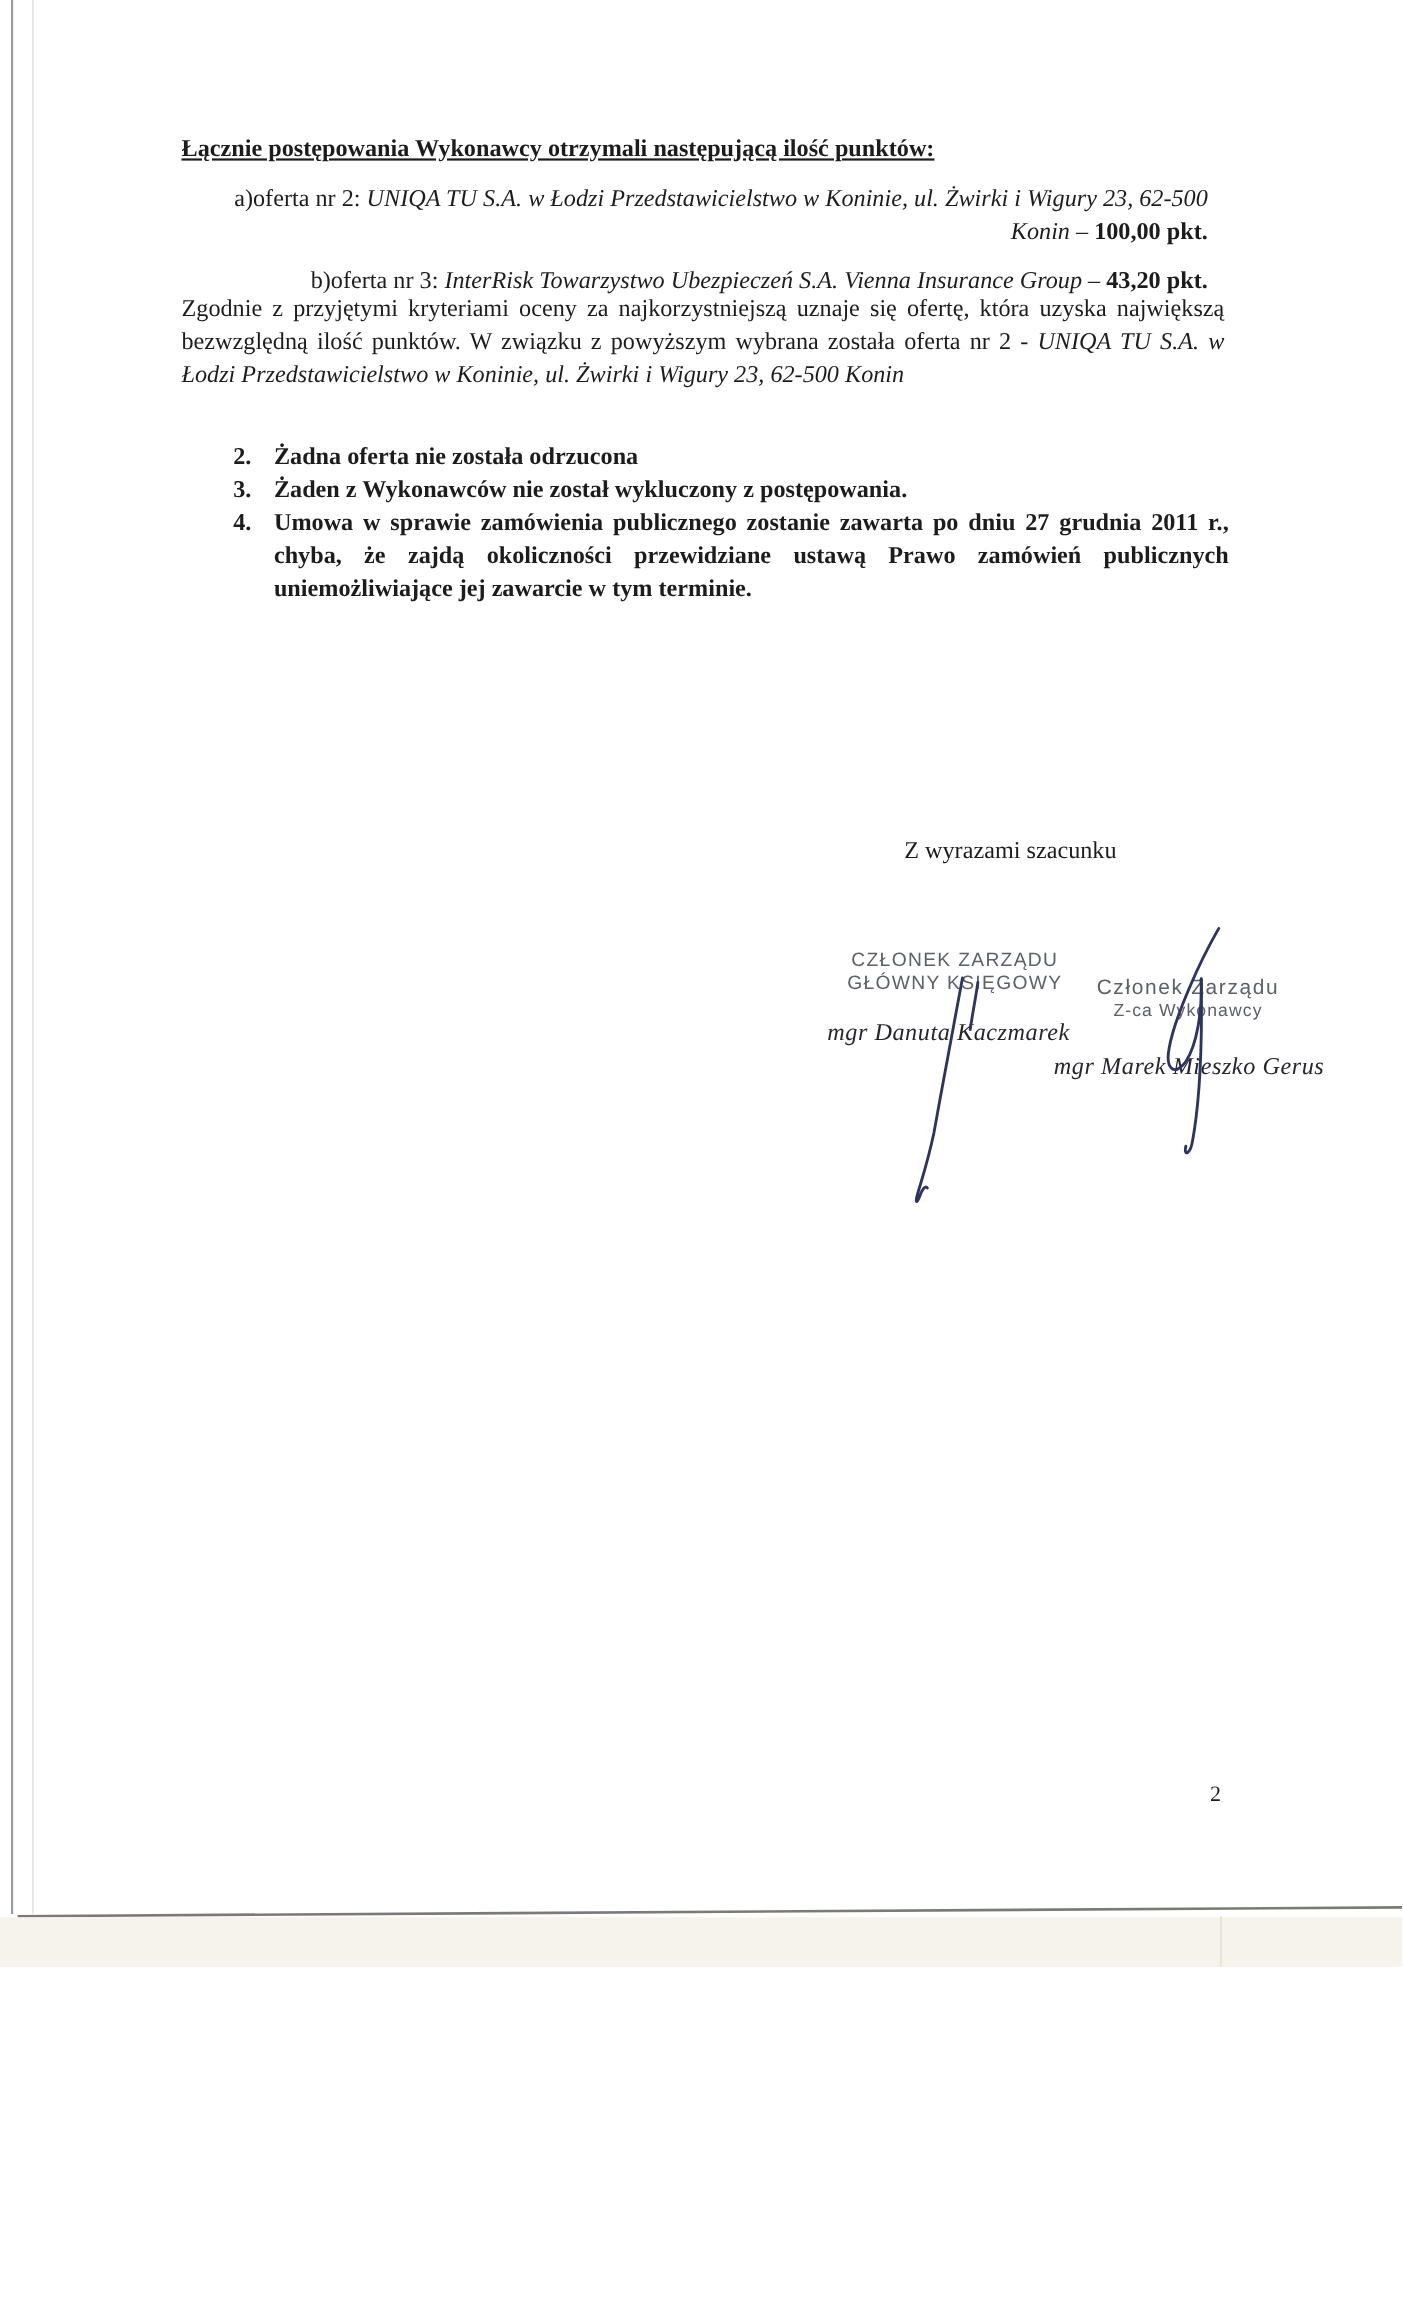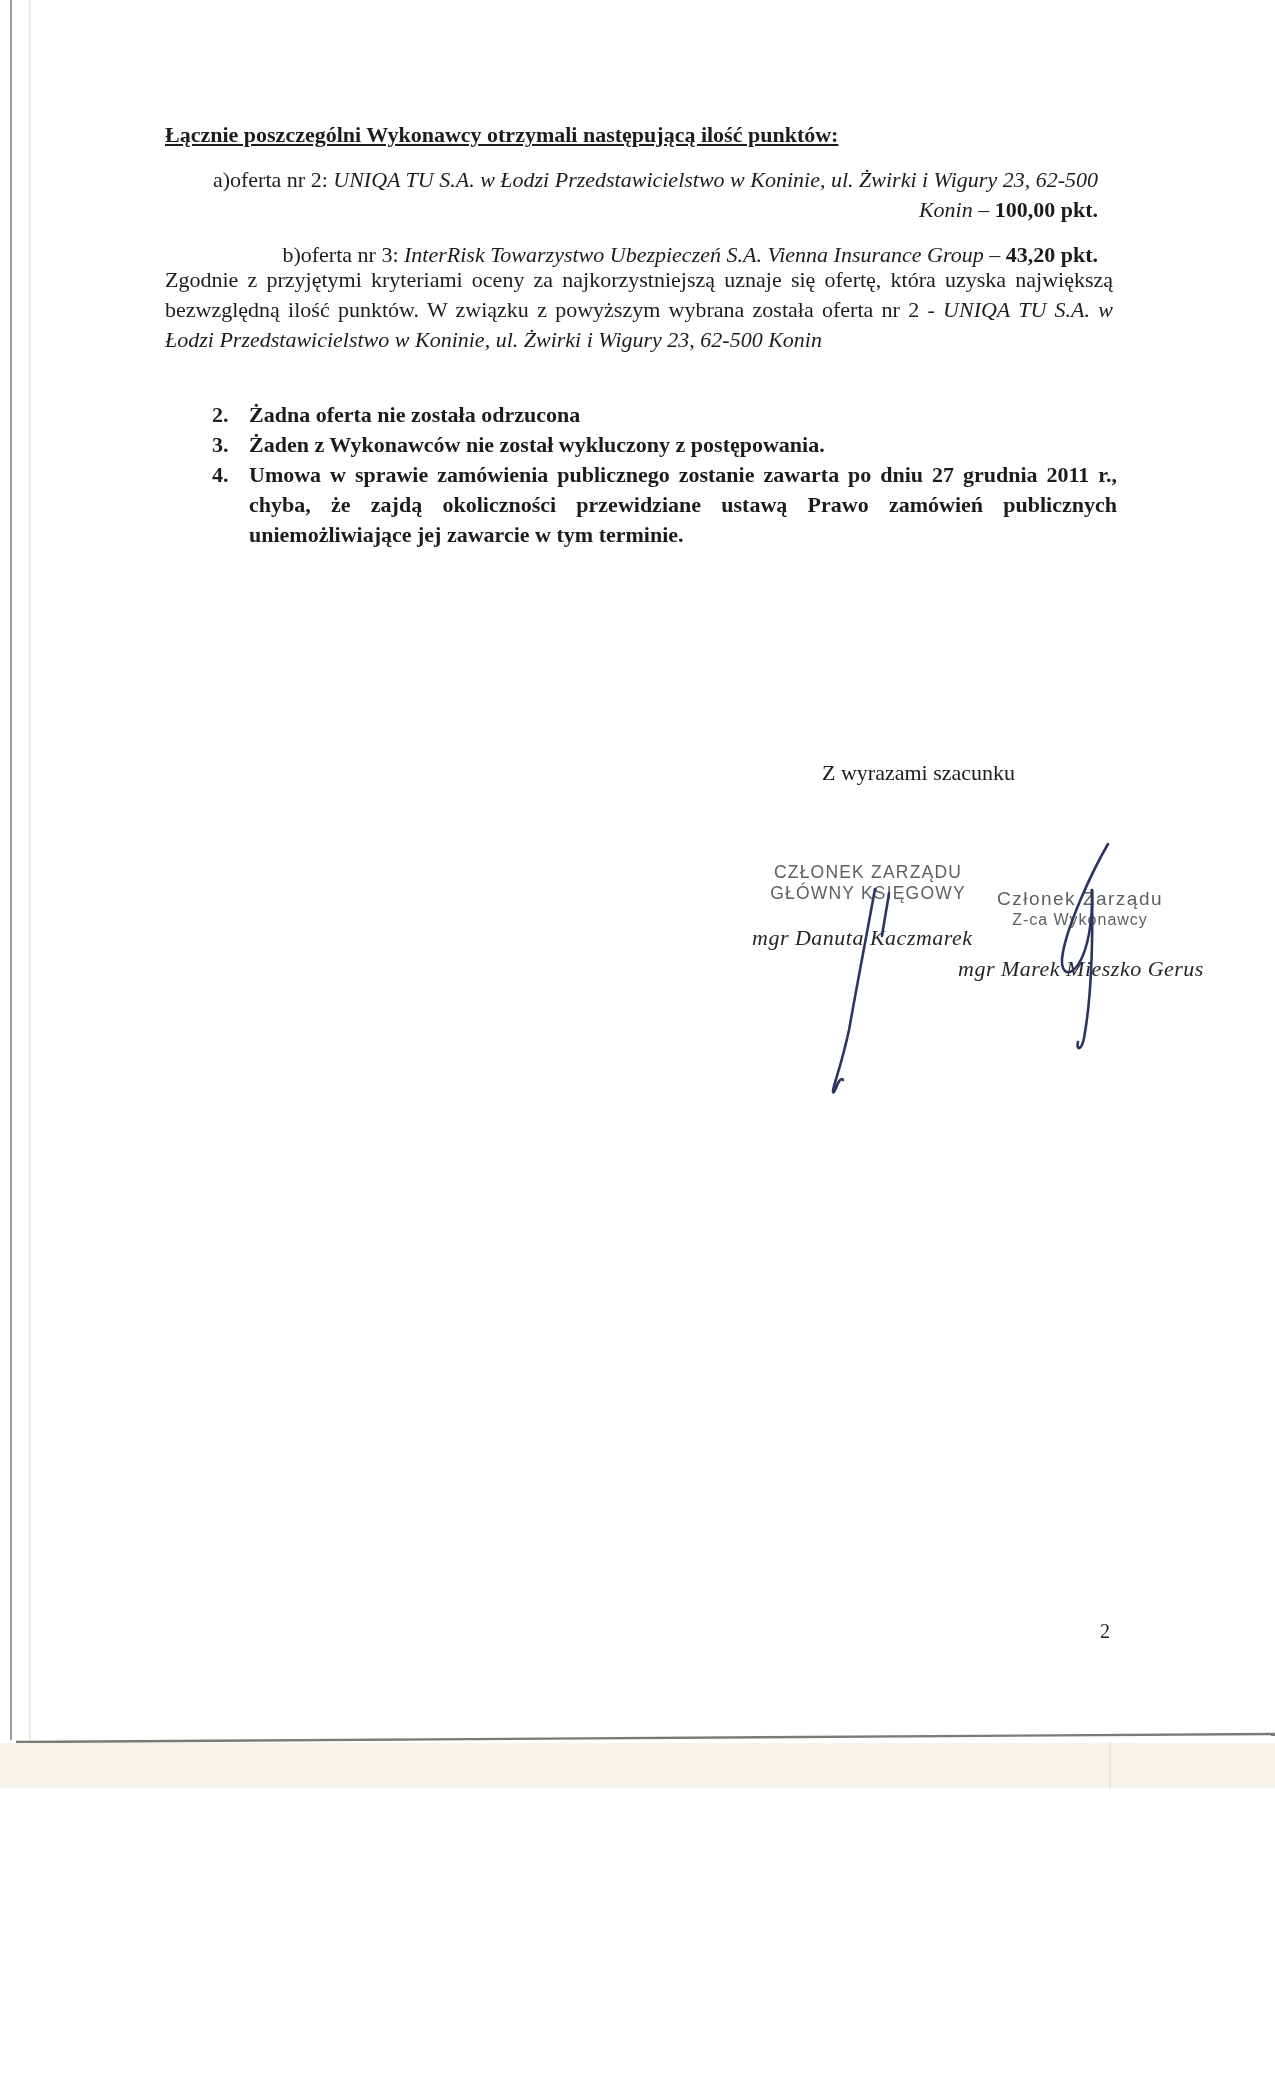--- a/index.html
+++ b/index.html
@@ -73,21 +73,21 @@
     width: 1275px; height: 45px;
     background: #f6f3ec;
   }
 </style>
 </head>
 <body>
 
 <div class="page">
 
   <div class="abs body-text" style="left:165px; top:120px; width:948px;">
-    <div class="doc-header">Łącznie poszczególni Wykonawcy otrzymali następującą ilość punktów:</div>
+    <div class="doc-header">Łącznie postępowania Wykonawcy otrzymali następującą ilość punktów:</div>
     <p class="offer-line"><span>a)oferta nr 2: </span><span class="it">UNIQA TU S.A. w Łodzi Przedstawicielstwo w Koninie, ul. Żwirki i Wigury 23, 62-500 Konin</span><span> – </span><span class="bld">100,00 pkt.</span></p>
     <p class="offer-line"><span>b)oferta nr 3: </span><span class="it">InterRisk Towarzystwo Ubezpieczeń S.A. Vienna Insurance Group</span><span class="it"> – </span><span class="bld">43,20 pkt.</span></p>
   </div>
 
   <div class="abs body-text decision" style="left:165px; top:265px; width:948px;"><span>Zgodnie z przyjętymi kryteriami oceny za najkorzystniejszą uznaje się ofertę, która uzyska największą bezwzględną ilość punktów. W związku z powyższym wybrana została oferta nr 2 - </span><span class="it">UNIQA TU S.A. w Łodzi Przedstawicielstwo w Koninie, ul. Żwirki i Wigury 23, 62-500 Konin</span></div>
 
   <div class="abs body-text" style="left:212px; top:400px; width:905px;">
     <div class="list-item">
       <span class="list-num">2.</span>
       <span class="list-text">Żadna oferta nie została odrzucona</span>

